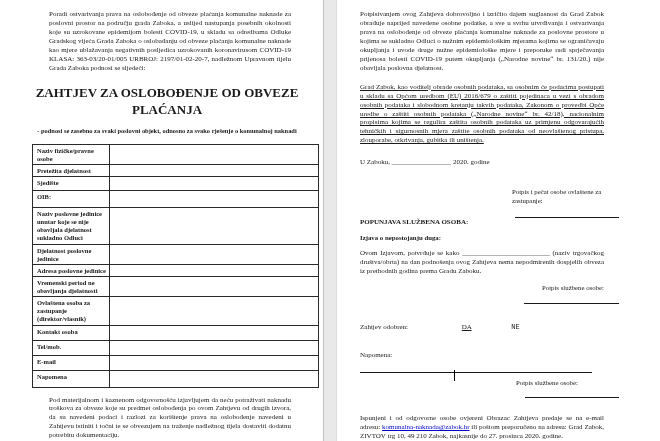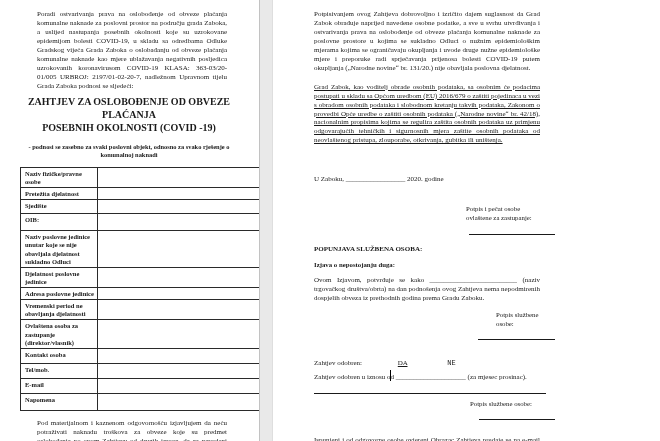--- a/index.html
+++ b/index.html
@@ -15,33 +15,33 @@
     overflow: hidden;
     background: #ffffff;
   }
   .page {
     background: #ffffff;
     position: relative;
     overflow: hidden;
     font-size: 7px;
     line-height: 1.28;
   }
-  .page-left  { width: 259px; padding: 10px 21px 0 20px; }
+  .page-left  { width: 323px; padding: 10px 21px 0 32px; }
   .page-gap   {
     width: 14px; height: 441px;
     background: #e9e9e9;
     border-left: 1px solid #c2c2c2;
     border-right: 1px solid #dedede;
   }
-  .page-right { width: 282px; padding: 10px 15px 0 41px; border-radius: 17px; }
+  .page-right { width: 282px; padding: 10px 15px 0 23px; border-radius: 17px; }
 
   .para { text-align: justify; }
   .page-left .para { margin-left: 17px; margin-right: 11px; }
 
-  .doc-title { text-align: center; font-weight: bold; font-size: 10px; margin-top: 4px; line-height: 1.3; }
+  .doc-title { text-align: center; font-weight: bold; font-size: 13px; margin-top: 12px; line-height: 1.3; }
   .subtitle  { text-align: center; font-weight: bold; font-size: 6.4px; margin-top: 9px; }
 
   table.form-table {
     border-collapse: collapse;
     width: 286px;
     margin-top: 8px;
     table-layout: fixed;
   }
   table.form-table td {
     border: 1px solid #2a2a2a;
@@ -65,33 +65,33 @@
   tr.r11 td { height: 15px; }
   tr.r12 td { height: 15px; }
   tr.r13 td { height: 17px; }
 
   .decl { margin-top: 8px; }
 
   .sig-caption { font-size: 6.8px; }
   .sig-line { border-bottom: 1px solid #1a1a1a; height: 1px; }
 
   .pr-p2 { margin-top: 10px; text-decoration: underline; }
-  .place-date { margin-top: 30px; }
+  .place-date { margin-top: 13px; }
   .pr-sig-caption1 { margin-top: 21px; margin-left: 152px; }
   .pr-sig-line1    { margin-top: 11px; margin-left: 155px; width: 112px; }
 
-  .official-title { font-weight: bold; font-size: 7px; margin-top: 10px; }
+  .official-title { font-weight: bold; font-size: 7px; }
   .statement-title { font-weight: bold; font-size: 6.8px; margin-top: 7px; }
   .statement { margin-top: 7px; }
 
   .pr-sig-caption2 { margin-top: 8px; margin-left: 182px; }
   .pr-sig-line2    { margin-top: 10px; margin-left: 164px; width: 98px; }
 
   .approval-row { margin-top: 19px; }
-  .approval-row .opt-yes { margin-left: 34px; text-decoration: underline; }
+  .approval-row .opt-yes { margin-left: 52px; text-decoration: underline; }
   .approval-row .opt-no  { margin-left: 38px; font-family: Liberation Mono, monospace; }
   .amount-row { margin-top: 5px; }
 
   .note-label { margin-top: 19px; }
   .note-line  { margin-top: 12px; width: 232px; }
 
   .pr-sig-caption3 { margin-top: 6px; margin-left: 156px; }
   .pr-sig-line3    { margin-top: 10px; margin-left: 165px; width: 110px; }
 
   .text-cursor {
@@ -107,21 +107,20 @@
 </head>
 <body>
 
 <div class="viewer">
 
   <div class="page page-left">
     <p class="para">Poradi ostvarivanja prava na oslobođenje od obveze plaćanja komunalne naknade za poslovni prostor na području grada Zaboka, a uslijed nastupanja posebnih okolnosti koje su uzrokovane epidemijom bolesti COVID-19, u skladu sa odredbama Odluke Gradskog vijeća Grada Zaboka o oslobađanju od obveze plaćanja komunalne naknade kao mjere ublažavanja negativnih posljedica uzrokovanih koronavirusom COVID-19 KLASA: 363-03/20-01/005 URBROJ: 2197/01-02-20-7, nadležnom Upravnom tijelu Grada Zaboka podnosi se sljedeći:</p>
 
     <div class="doc-title">
       <div>ZAHTJEV ZA OSLOBOĐENJE OD OBVEZE PLAĆANJA</div>
-      <div>POSEBNIH OKOLNOSTI (COVID -19)</div>
     </div>
 
     <p class="subtitle">- podnosi se zasebno za svaki poslovni objekt, odnosno za svako rješenje o komunalnoj naknadi</p>
 
     <table class="form-table">
       <tbody>
         <tr class="r1">
           <td class="lbl">Naziv fizičke/pravne osobe</td>
           <td class="val"></td>
         </tr>
@@ -207,26 +206,22 @@
 
     <div class="sig-caption pr-sig-caption2">Potpis službene osobe:</div>
     <div class="sig-line pr-sig-line2"></div>
 
     <div class="approval-row">
       <span>Zahtjev odobren:</span>
       <span class="opt-yes">DA</span>
       <span class="opt-no">NE</span>
     </div>
 
-    <div class="amount-row">
-      <span>Zahtjev odobren u iznosu od</span>
-      <span>____________________</span>
-      <span>(za mjesec prosinac).</span>
-    </div>
-
+
+    <div class="note-label">Napomena:</div>
     <div class="sig-line note-line"></div>
 
     <div class="sig-caption pr-sig-caption3">Potpis službene osobe:</div>
     <div class="sig-line pr-sig-line3"></div>
 
     <div class="text-cursor"></div>
 
     <p class="para submission">
       <span>Ispunjeni i od odgovorne osobe ovjereni Obrazac Zahtjeva predaje se na e-mail adresu:</span>
       <span class="email-link">komunalna-naknada@zabok.hr</span>

